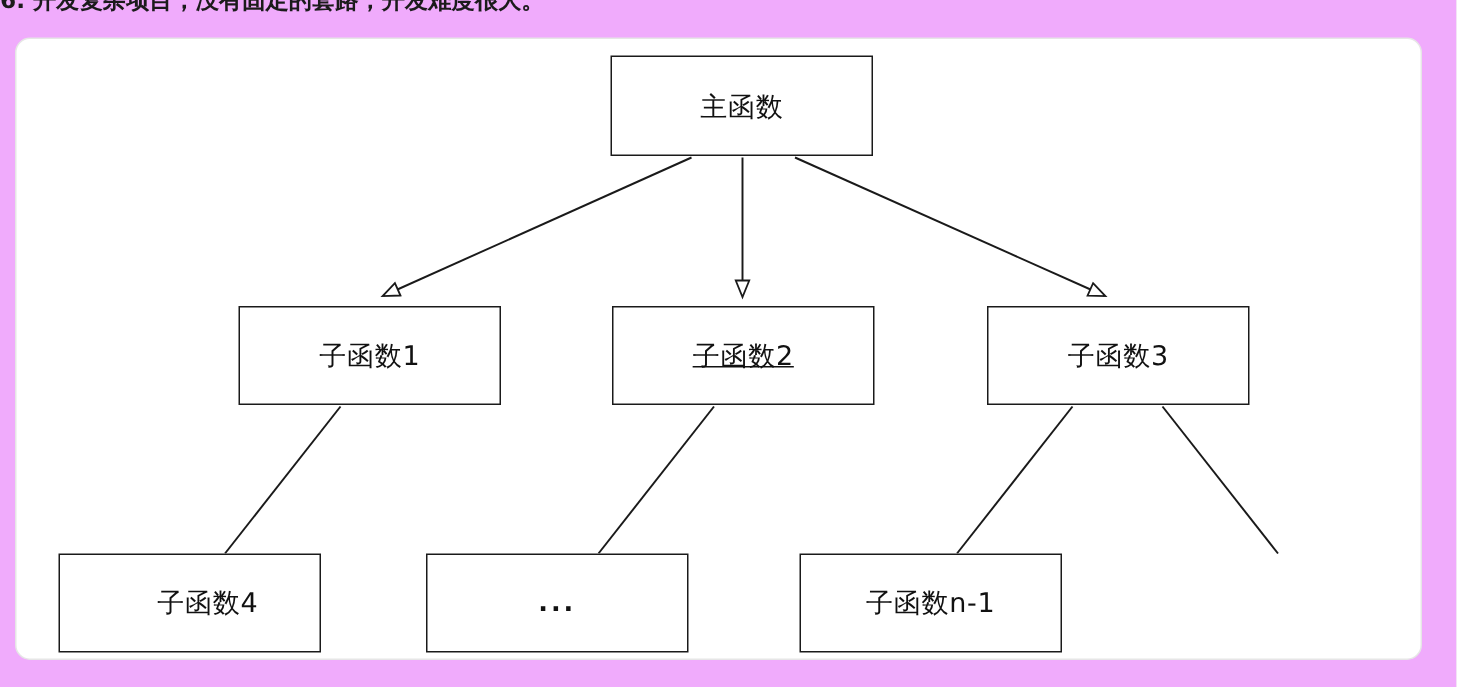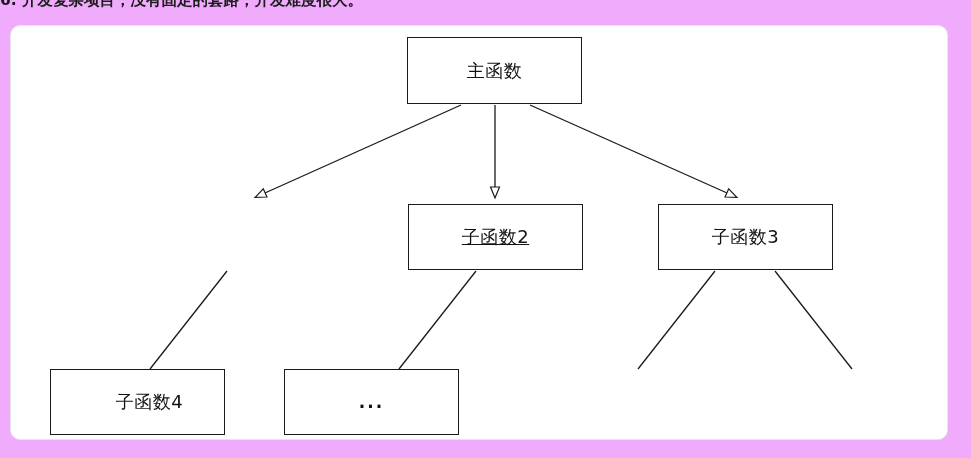--- a/index.html
+++ b/index.html
@@ -98,33 +98,39 @@
 
       <line x1="704" y1="245" x2="627" y2="343" stroke="#1a1a1a" stroke-width="1.3"></line>
 
       <line x1="764" y1="245" x2="841" y2="343" stroke="#1a1a1a" stroke-width="1.3"></line>
     </svg>
 
     <div class="node" style="left:396px; top:11px; width:175px; height:67px;">
       <span>主函数</span>
     </div>
 
+    <div class="node" style="left:148px; top:178px; width:175px; height:66px;">
+      <span>子函数1</span>
+    </div>
 
     <div class="node" style="left:397px; top:178px; width:175px; height:66px;text-decoration:underline;">
       <span>子函数2</span>
     </div>
 
     <div class="node" style="left:647px; top:178px; width:175px; height:66px;text-align:right;">
       <span>子函数3</span>
     </div>
 
-    <div class="node" style="left:39px; top:343px; width:175px; height:66px;padding-left:24px;">
+    <div class="node" style="left:28px; top:343px; width:175px; height:66px;padding-left:24px;">
       <span>子函数4</span>
     </div>
 
     <div class="node ellipsis" style="left:273px; top:343px; width:175px; height:66px;">
       <span>...</span>
     </div>
 
+    <div class="node" style="left:522px; top:343px; width:175px; height:66px;">
+      <span>子函数n-1</span>
+    </div>
 
 
   </div>
 </div>
 
 </body></html>

